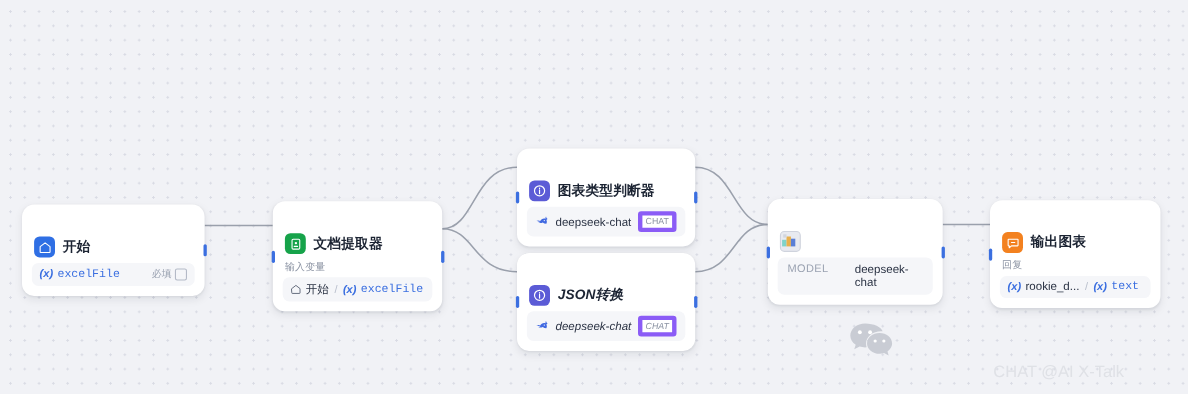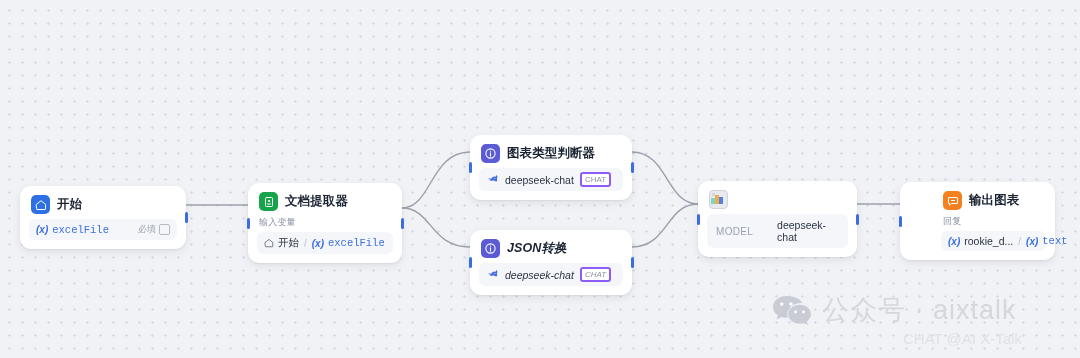--- a/index.html
+++ b/index.html
@@ -22,20 +22,21 @@
   .node{
     position:absolute;
     background:#ffffff;
     border-radius:11px;
     box-shadow:0 1px 2px rgba(16,24,40,.06),0 3px 8px rgba(16,24,40,.08);
     box-sizing:border-box;
   }
   .node-head{
     display:flex;align-items:center;gap:7px;
     padding:9px 11px 5px 11px;
+    margin-top:20px;
   }
   .node-title{
     font-size:12.5px;font-weight:bold;color:#1c2433;
     white-space:nowrap;letter-spacing:.1px;
   }
   .node-title.mono{
     font-family:"Liberation Sans","DejaVu Sans",sans-serif;
     font-size:11.5px;letter-spacing:.2px;
   }
   .nicon{
@@ -77,27 +78,27 @@
     display:inline-block;
   }
   .model-row{
     background:#f5f6f9;border-radius:6px;padding:4px 7px;
     display:flex;align-items:center;gap:6px;
     font-size:10.5px;
   }
   .whale{flex:0 0 auto;}
   .model-name{color:#2b3344;font-size:10.5px;}
   .badge{
-    font-size:8px;color:#8b93a3;border:2px solid #8b5cf6;
+    font-size:8px;color:#8b93a3;border:4px solid #8b5cf6;
     border-radius:3px;padding:0px 3px;line-height:11px;
     background:#fff;
   }
   .kv{
     background:#f5f6f9;border-radius:6px;padding:5px 9px;
-    display:flex;align-items:center;justify-content:space-between;
+    display:flex;justify-content:space-between;
     font-size:10.5px;
     gap:24px;
   }
   .kv .k{color:#9aa2b1;font-size:10px;letter-spacing:.3px;}
   .kv .v{color:#2b3344;font-size:10.5px;}
   
   .port{
     position:absolute;width:3px;height:11px;border-radius:1.5px;
     background:#3b6fe0;top:50%;margin-top:-5.5px;
   }
@@ -254,21 +255,21 @@
       </span>
     </div>
     <div class="node-body">
       <div class="kv">
         <span class="k">MODEL</span>
         <span class="v">deepseek-chat</span>
       </div>
     </div>
   </div>
 
-  <div class="node" id="n-out" style="left:900px;top:182px;width:155px;padding-left:32px;">
+  <div class="node" id="n-out" style="left:900px;top:182px;width:155px;">
     <div class="port left"></div>
     <div class="node-head">
       <span class="nicon ic-orange">
         <svg width="12" height="12" viewBox="0 0 24 24" fill="none" stroke="#ffffff" stroke-width="2" stroke-linecap="round" stroke-linejoin="round">
           <path d="M4 5 h16 a1 1 0 0 1 1 1 v10 a1 1 0 0 1 -1 1 H9 l-4 3.5 V17 H4 a1 1 0 0 1 -1 -1 V6 a1 1 0 0 1 1 -1 z"></path>
           <path d="M9 11 h6"></path>
         </svg>
       </span>
       <span class="node-title">输出图表</span>
     </div>
@@ -290,17 +291,16 @@
     <span style="display:flex;">
       <svg width="40" height="33" viewBox="0 0 40 33" fill="#c9ccd4">
         <path d="M14.5 2 C7 2 1 6.9 1 13 c0 3.4 1.9 6.4 4.9 8.4 L4.6 25.6 l4.9 -2.5 c1.5 .45 3.2 .7 5 .7 c.45 0 .9 -.02 1.35 -.05 c-.35 -1.1 -.55 -2.25 -.55 -3.45 c0 -6.2 6.1 -11.2 13.6 -11.2 c.5 0 1 .03 1.5 .08 C29.1 5.3 22.5 2 14.5 2 z"></path>
         <circle cx="9.7" cy="10" r="1.75" fill="#ffffff"></circle>
         <circle cx="19" cy="10" r="1.75" fill="#ffffff"></circle>
         <path d="M39 20.2 c0 -5.2 -5.1 -9.4 -11.4 -9.4 c-6.3 0 -11.4 4.2 -11.4 9.4 c0 5.2 5.1 9.4 11.4 9.4 c1.45 0 2.85 -.22 4.1 -.6 l4.2 2.1 l-1.1 -3.5 C37.4 25.5 39 23 39 20.2 z"></path>
         <circle cx="23.6" cy="18" r="1.45" fill="#ffffff"></circle>
         <circle cx="31.5" cy="18" r="1.45" fill="#ffffff"></circle>
       </svg>
     </span>
-    <span class="wmtext">公众号 · aixtalk</span>
   </div>
   <div id="csdn">CHAT @AI X-Talk</div>
 
 </div>
 
 </body></html>

